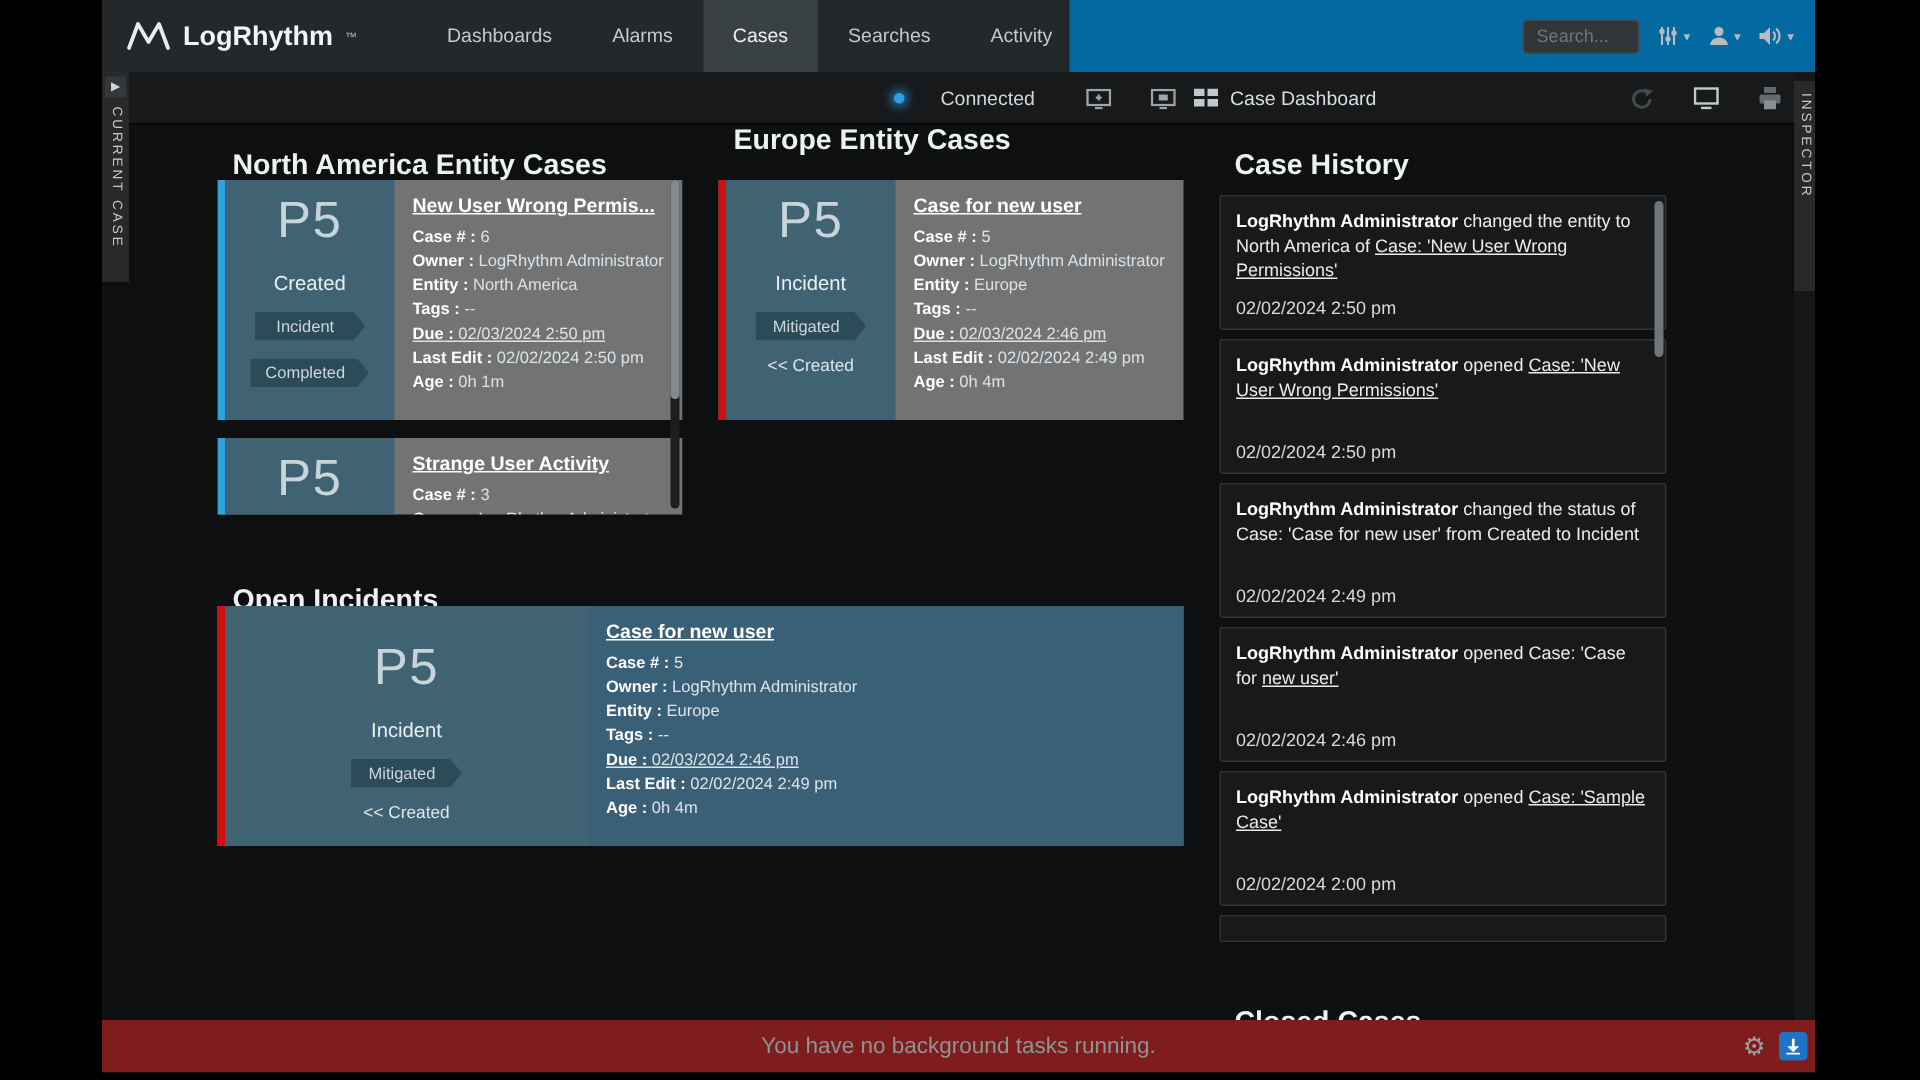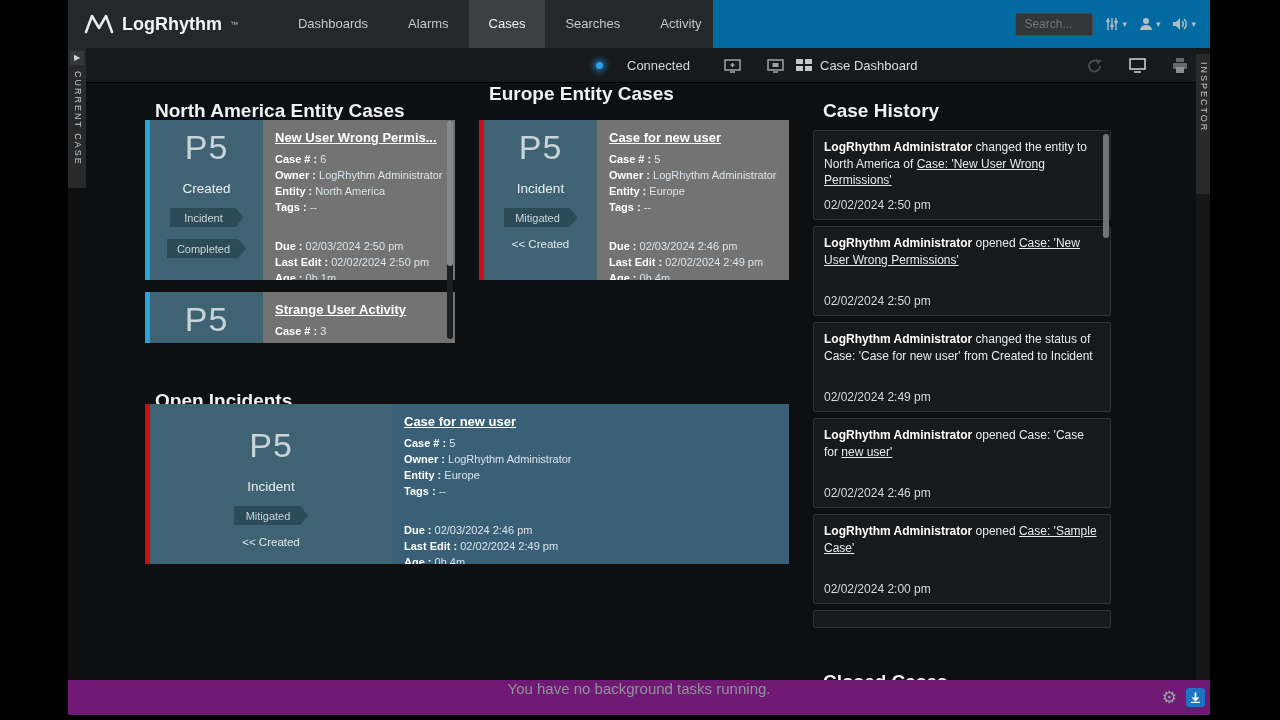--- a/index.html
+++ b/index.html
@@ -55,41 +55,41 @@
   .arrow-btn { margin-top:12px; min-width:74px; height:19px; background:#2b4b59; color:#ccd6db; font-size:11px;
                border:none; font-family:inherit; padding:0 16px 0 10px; cursor:pointer;
                clip-path:polygon(0 0, calc(100% - 8px) 0, 100% 50%, calc(100% - 8px) 100%, 0 100%); }
   .back-link { margin-top:11px; color:#dfe7eb; font-size:11.5px; cursor:pointer; }
   .card-right { flex:1; padding:8px 12px; overflow:hidden; }
   .ctitle { display:inline-block; color:#fff; font-weight:bold; font-size:13px; text-decoration:underline;
             margin-bottom:6px; cursor:pointer; white-space:nowrap; }
   .cf { font-size:11px; color:#dbe3e8; line-height:16px; white-space:nowrap; overflow:hidden; }
   .cf b { color:#fff; }
   .cf b::after { content:" : "; }
-  .gap { margin-top:23px; }
+  .gap { margin-top:1px;text-decoration:underline; }
 
   .na-cards { position:absolute; left:77px; top:37px; width:310px; height:223px; overflow:hidden; }
   .na-cards .case-card { margin-bottom:12px; }
   .vscroll-track { position:absolute; right:2px; top:0; width:6px; height:219px; background:#1c1e1f; border-radius:3px; }
   .vscroll-thumb { width:6px; background:#85898b; border-radius:3px; cursor:pointer; }
 
   
   .hist-list { position:absolute; left:745px; top:47px; width:298px; }
   .hist-entry { position:relative; width:298px; height:90px; margin-bottom:6px; background:#18191b;
                 border:1px solid #2f3133; border-radius:2px; padding:8px 10px; }
   .hist-stub { height:14px; }
   .hist-text { font-size:12px; color:#e9ebec; line-height:16.5px; }
   .actor { font-weight:bold; color:#fff; }
   .hist-link { color:#e9ebec; text-decoration:underline; cursor:pointer; }
   .hist-time { position:absolute; left:10px; bottom:7px; font-size:12px; color:#d7dadb; }
   .hist-scroll { position:absolute; left:1035px; top:51px; width:6px; height:104px; background:#707476; border-radius:3px; cursor:pointer; }
 
   
-  .statusbar { position:absolute; top:680px; left:0; width:100%; height:35px; background:#701a75;
-               display:flex; align-items:flex-start; justify-content:center; }
+  .statusbar { position:absolute; top:680px; left:0; width:100%; height:35px; background:#7f1d1d;
+               display:flex; align-items:center; justify-content:center; }
   .status-msg { color:#8e9396; font-size:15px; }
   .sb-icons { position:absolute; right:5px; top:0; height:35px; display:flex; align-items:center; gap:9px; }
   .gear { color:#9aa0a2; font-size:17px; cursor:pointer; }
   .dl-btn { width:19px; height:19px; background:#1e74c2; border-radius:3px; display:flex; align-items:center;
             justify-content:center; cursor:pointer; }
 
   svg { display:block; }
 </style>
 </head>
 <body>

